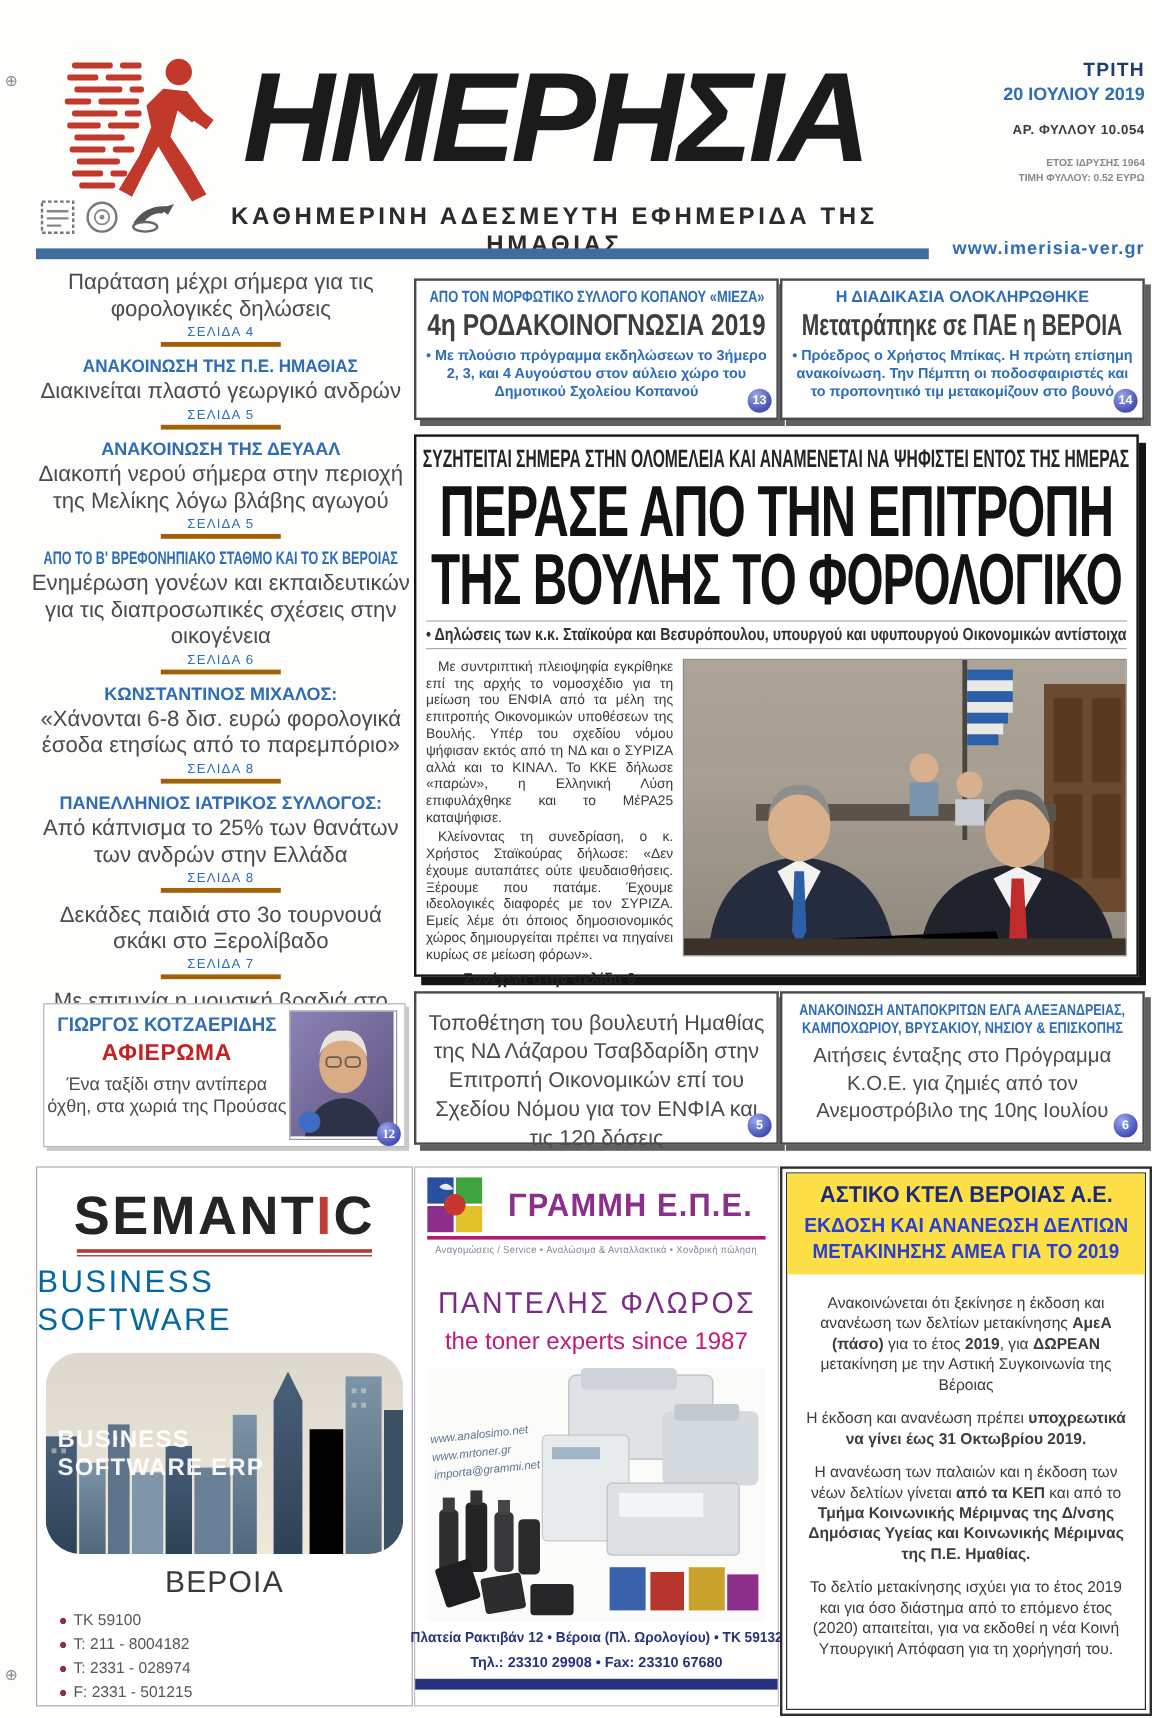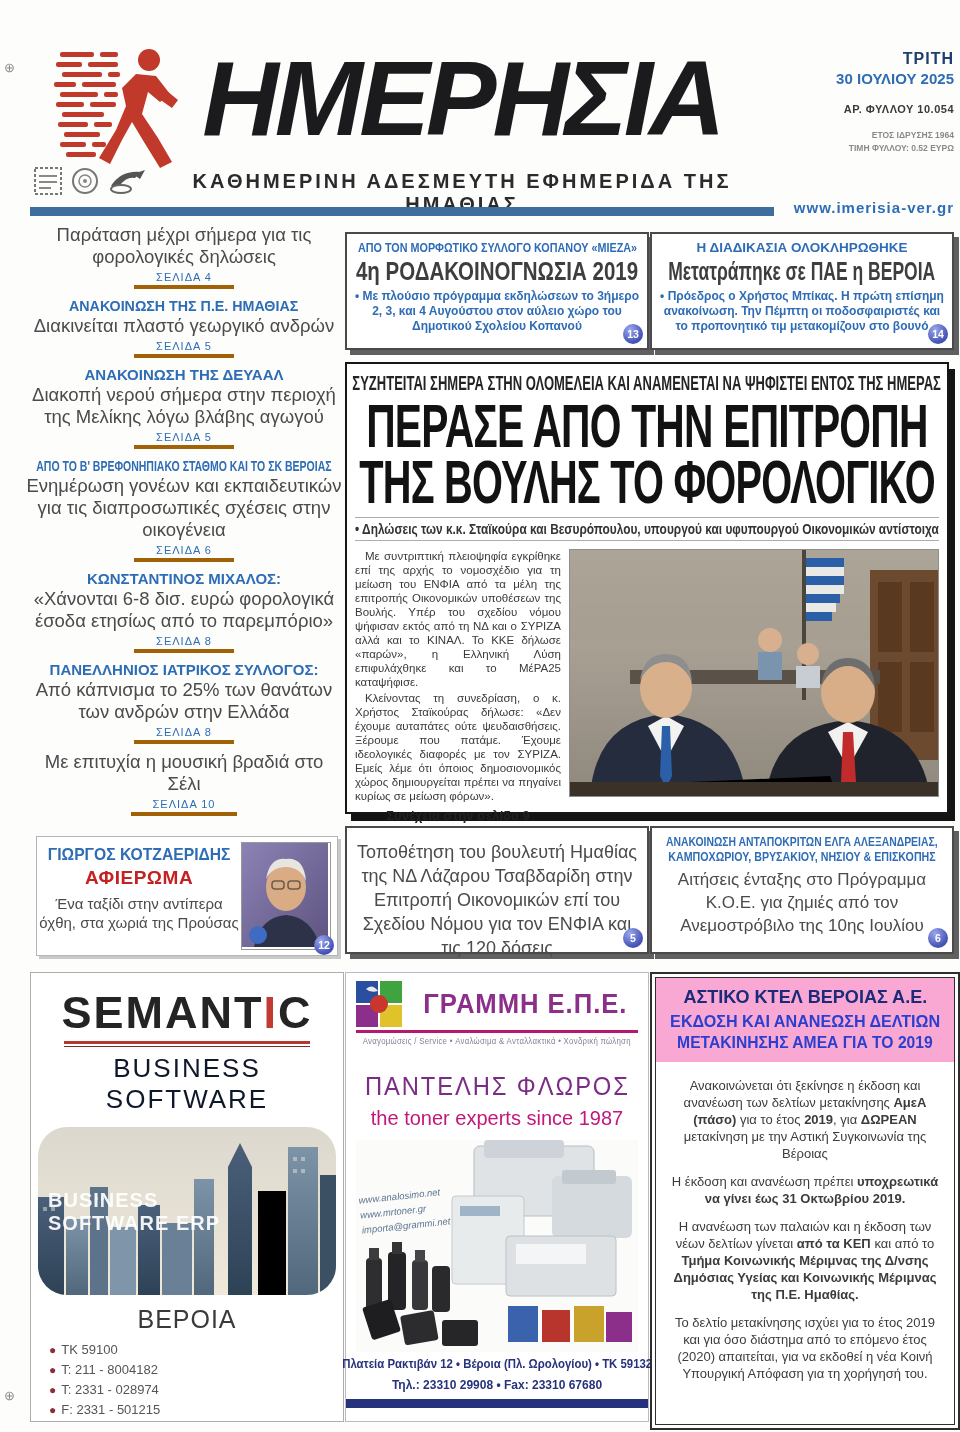--- a/index.html
+++ b/index.html
@@ -71,21 +71,21 @@
   .mtext{width:206px;font-size:11.5px;line-height:14px;color:#3a3a3c;text-align:justify;padding-right:8px;}
   .mtext p{margin:0 0 2px 0;text-indent:10px;}
   .mcontinue{font-weight:bold;font-size:13px;text-align:center;margin-top:6px;color:#222;}
   .mphoto{flex:1;height:246px;border:1px solid #8e8e8e;position:relative;overflow:hidden;}
 
   
   .ad1{left:30px;top:972px;width:312px;height:448px;background:#fff;border:1px solid #adadad;}
   .sem-brand{text-align:center;margin-top:14px;font-size:45px;font-weight:bold;color:#242424;letter-spacing:2px;}
   .sem-i{color:#c23b33;}
   .sem-rule{width:246px;margin:2px auto 6px auto;border-top:3px solid #b23a32;border-bottom:1px solid #7d2c26;height:2px;}
-  .sem-sub{text-align:center;font-size:26px;color:#0f172a;letter-spacing:2px;}
+  .sem-sub{text-align:left;font-size:26px;color:#0369a1;letter-spacing:2px;}
   .sem-img{width:298px;height:168px;margin:12px auto 0 auto;position:relative;overflow:hidden;border-radius:29px;}
   .sem-cap{position:absolute;left:10px;top:62px;color:rgba(255,255,255,.92);font-weight:bold;
            font-size:20px;line-height:23px;letter-spacing:1px;}
   .sem-city{text-align:center;font-size:25px;color:#3a3a3c;margin-top:10px;letter-spacing:1px;}
   .sem-lines{margin:6px 0 0 18px;font-size:13px;color:#55555a;line-height:20px;}
   .sem-lines .bullet{color:#8c2f3c;margin-right:5px;font-size:12px;}
 
   .ad2{left:345px;top:972px;width:302px;height:448px;background:#fff;border:1px solid #c0b6c6;}
   .gr-top{display:flex;align-items:center;padding:8px 10px 0 10px;gap:10px;}
   .gr-logo{width:46px;height:46px;position:relative;flex:0 0 auto;}
@@ -95,21 +95,21 @@
   .gr-person{text-align:center;color:#7b2d86;font-size:25px;margin-top:26px;letter-spacing:2px;}
   .gr-slogan{text-align:center;color:#c2187a;font-size:20px;margin-top:6px;}
   .gr-photo{width:282px;height:212px;margin:10px auto 0 auto;position:relative;overflow:hidden;}
   .gr-sites{position:absolute;left:4px;top:48px;font-size:9.5px;color:#5d7590;font-style:italic;
             line-height:15px;transform:rotate(-6deg);}
   .gr-addr{color:#26337c;font-weight:bold;font-size:12px;text-align:center;line-height:17px;margin-top:4px;}
   .gr-bar{height:9px;background:#26337c;margin-top:5px;}
 
   .ad3{left:650px;top:972px;width:300px;height:448px;background:#fff;border:2px solid #2e2e2e;padding:3px;}
   .ad3-inner{border:1px solid #2e2e2e;height:100%;box-sizing:border-box;}
-  .ktel-head{background:#f9a8d4;padding:8px 4px 9px 4px;}
+  .ktel-head{background:#fde047;padding:8px 4px 9px 4px;}
   .ktel-title{color:#1c2a7a;font-weight:bold;font-size:19px;}
   .ktel-sub{color:#2a3fd0;font-weight:bold;font-size:17px;line-height:21px;margin-top:3px;}
   .ktel-body{padding:4px 12px;}
   .ktel-body p{color:#3c3c3e;font-size:13px;line-height:17px;text-align:center;margin:11px 0;}
   .bold{font-weight:bold;}
 
   .cropmark{color:#8a8a8a;font-size:13px;}
 </style>
 </head>
 <body>
@@ -167,21 +167,21 @@
       <path d="M4 20 Q14 4 34 6 L28 12 Q20 10 12 20 Z" fill="#555"></path>
       <path d="M26 8 L38 4 L33 13 Z" fill="#555"></path>
       <ellipse cx="14" cy="23" rx="10" ry="4" fill="none" stroke="#666" stroke-width="2"></ellipse>
     </svg>
   </div>
 
   <div class="abs mast-tagline">ΚΑΘΗΜΕΡΙΝΗ ΑΔΕΣΜΕΥΤΗ ΕΦΗΜΕΡΙΔΑ ΤΗΣ ΗΜΑΘΙΑΣ</div>
 
   <div class="abs mast-right">
     <div class="day">ΤΡΙΤΗ</div>
-    <div class="date">30 ΙΟΥΛΙΟΥ 2025</div>
+    <div class="date">20 ΙΟΥΛΙΟΥ 2019</div>
     <div class="issue">ΑΡ. ΦΥΛΛΟΥ 10.054</div>
     <div class="tiny-meta">
       <div>ΕΤΟΣ ΙΔΡΥΣΗΣ 1964</div>
       <div>ΤΙΜΗ ΦΥΛΛΟΥ: 0.52 ΕΥΡΩ</div>
     </div>
   </div>
 
   <div class="abs blue-bar"></div>
   <div class="abs website">www.imerisia-ver.gr</div>
 
@@ -237,20 +237,26 @@
     <div class="titem">
       <div class="fitwrap">
           <span class="fit tkick">ΠΑΝΕΛΛΗΝΙΟΣ ΙΑΤΡΙΚΟΣ ΣΥΛΛΟΓΟΣ:</span>
         </div>
       <div class="thead">Από κάπνισμα το 25% των θανάτων των ανδρών στην Ελλάδα</div>
       <div class="prefwrap">
           <span class="pref">ΣΕΛΙΔΑ 8</span>
         </div>
     </div>
 
+    <div class="titem">
+      <div class="thead">Δεκάδες παιδιά στο 3ο τουρνουά σκάκι στο Ξερολίβαδο</div>
+      <div class="prefwrap">
+          <span class="pref">ΣΕΛΙΔΑ 7</span>
+        </div>
+    </div>
 
     <div class="titem">
       <div class="thead">Με επιτυχία η μουσική βραδιά στο Σέλι</div>
       <div class="prefwrap">
           <span class="pref">ΣΕΛΙΔΑ 10</span>
         </div>
     </div>
   </div>
 
   <div class="abs feature">
@@ -271,21 +277,21 @@
               <stop offset="1" stop-color="#5d5480"></stop>
         </linearGradient>
           </defs>
         <ellipse cx="44" cy="44" rx="20" ry="24" fill="#d9ac85"></ellipse>
         <path d="M24 36 Q28 14 44 16 Q62 14 64 38 Q58 24 44 24 Q30 24 24 36 Z" fill="#e8e4e0"></path>
         <rect x="30" y="38" width="12" height="8" rx="3" fill="none" stroke="#6b5b4e" stroke-width="1.5"></rect>
         <rect x="46" y="38" width="12" height="8" rx="3" fill="none" stroke="#6b5b4e" stroke-width="1.5"></rect>
         <path d="M12 104 Q18 74 44 72 Q70 74 78 104 Z" fill="#2e3248"></path>
         <circle cx="16" cy="92" r="9" fill="#3f6cc2"></circle>
       </svg>
-      <div class="badge" style="right:-4px;bottom:-6px;">12</div>
+      <div class="badge" style="right:-4px;bottom:-6px;font-family:Liberation Serif, serif;">12</div>
     </div>
   </div>
 
   <div class="abs nbox boxA">
     <div class="fitwrap">
         <span class="fit bkick" style="--sx:.8">ΑΠΟ ΤΟΝ ΜΟΡΦΩΤΙΚΟ ΣΥΛΛΟΓΟ ΚΟΠΑΝΟΥ «ΜΙΕΖΑ»</span>
       </div>
     <div class="fitwrap">
         <span class="fit btitle" style="--sx:.82">4η ΡΟΔΑΚΟΙΝΟΓΝΩΣΙΑ 2019</span>
       </div>

